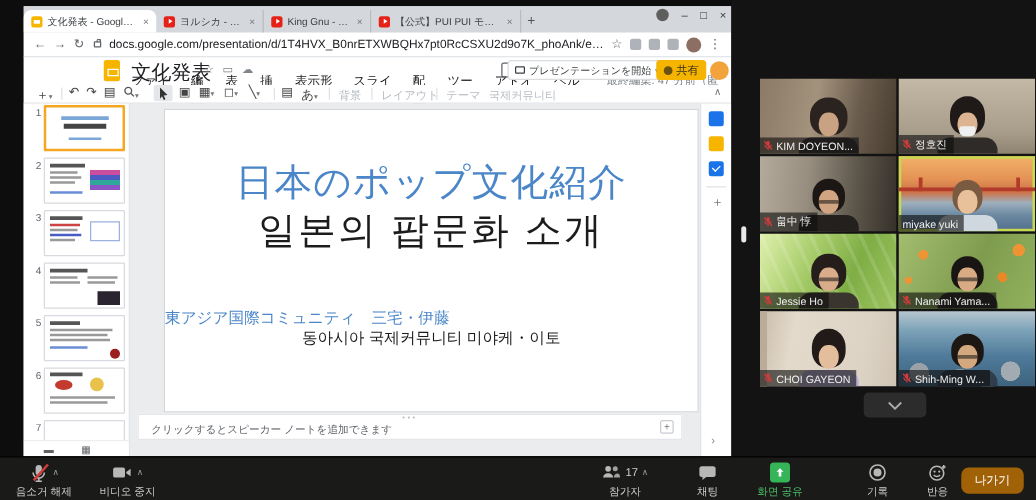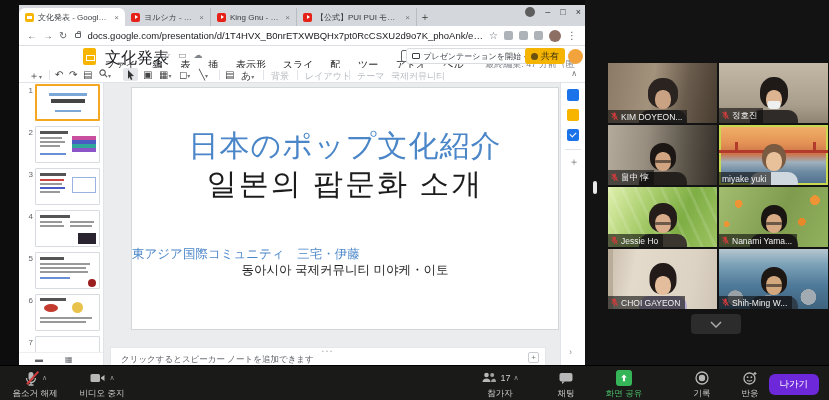--- a/index.html
+++ b/index.html
@@ -62,21 +62,21 @@
   .thumb.sel{border:2px solid #f5a623;}
   .tnum{position:absolute;left:4px;width:10px;font-size:8px;color:#5f6368;text-align:right;}
   .thumb i{position:absolute;display:block;}
   .viewbar{position:absolute;left:0;bottom:0;width:85px;height:13px;background:#fff;border-top:1px solid #eee;display:flex;gap:22px;padding-left:16px;align-items:center;color:#5f6368;font-size:8px;}
   .canvas{position:absolute;left:85px;top:0;width:456px;height:282px;}
   .slide{position:absolute;left:27px;top:4px;width:428px;height:243px;background:#fff;border:1px solid #d4d7da;}
   .s-title-ja{position:absolute;left:0;right:0;top:38px;text-align:center;font-size:30px;letter-spacing:1px;}
   .s-title-ko{position:absolute;left:0;right:0;top:76px;text-align:center;font-size:30px;color:#1c1c1c;letter-spacing:2px;}
   .s-sub-ja{position:absolute;left:0;right:0;top:158px;text-align:left;font-size:12.5px;}
   .s-sub-ko{position:absolute;left:0;right:0;top:174px;text-align:center;font-size:12.5px;color:#1c1c1c;}
-  .notes{position:absolute;left:6px;top:248px;width:436px;height:21px;background:#fff;border:1px solid #e4e6e9;margin-top:16px;}
+  .notes{position:absolute;left:6px;top:248px;width:436px;height:21px;background:#fff;border:1px solid #e4e6e9;}
   .notes .dots{position:absolute;left:50%;top:0;transform:translateX(-50%);color:#bbb;font-size:6px;letter-spacing:2px;}
   .notes .ph{position:absolute;left:10px;top:6px;font-size;color:#5f6368;font-size:8.5px;}
   .notes .nbtn{position:absolute;right:6px;top:4px;width:11px;height:11px;border:1px solid #c9ccd1;border-radius:2px;color:#777;font-size:8px;line-height:9px;text-align:center;}
 
   
   .rail{position:absolute;right:0;top:0;width:25px;height:282px;background:#fff;border-left:1px solid #e0e3e7;}
   .rail .ric{position:absolute;left:6px;width:12px;height:12px;border-radius:2px;}
   .r-cal{top:6px;background:#1a73e8;}
   .r-keep{top:26px;background:#f7b500;border-radius:50% 50% 40% 40%;}
   .r-tasks{top:46px;background:#1a73e8;border-radius:50%;position:relative;}
@@ -117,21 +117,21 @@
   .handle{position:absolute;left:8px;top:181px;width:4px;height:13px;background:#e9e9e9;border-radius:2px;}
 
   
   .ztoolbar{position:absolute;left:0;top:365px;width:829px;height:35px;background:#1a1a19;border-top:1px solid #000;}
   .zbtn{position:absolute;top:4px;display:flex;flex-direction:column;align-items:center;gap:2px;color:#cfcfcf;font-size:8.5px;white-space:nowrap;}
   .icw{position:relative;height:16px;display:flex;align-items:center;gap:3px;}
   .zcaret{color:#9a9a9a;font-size:7px;}
   .slash::after{content:"";position:absolute;left:1px;top:7px;width:17px;height:1.6px;background:#d03c3c;transform:rotate(-48deg);}
   .sharebox{width:16px;height:16px;background:#35b558;border-radius:3px;display:flex;align-items:center;justify-content:center;}
   .zbtn.green{color:#4cbf68;}
-  .leavebtn{position:absolute;right:10px;top:8px;background:#6d28d9;color:#fff;font-size:9.5px;padding:4px 11px;border-radius:6px;}
+  .leavebtn{position:absolute;right:10px;top:8px;background:#a16207;color:#fff;font-size:9.5px;padding:4px 11px;border-radius:6px;}
   .pcount{font-size:9px;color:#cfcfcf;}
 </style>
 </head>
 <body>
 
 <div id="stage">
 
   <div class="browser">
 
     <div class="tabbar">

